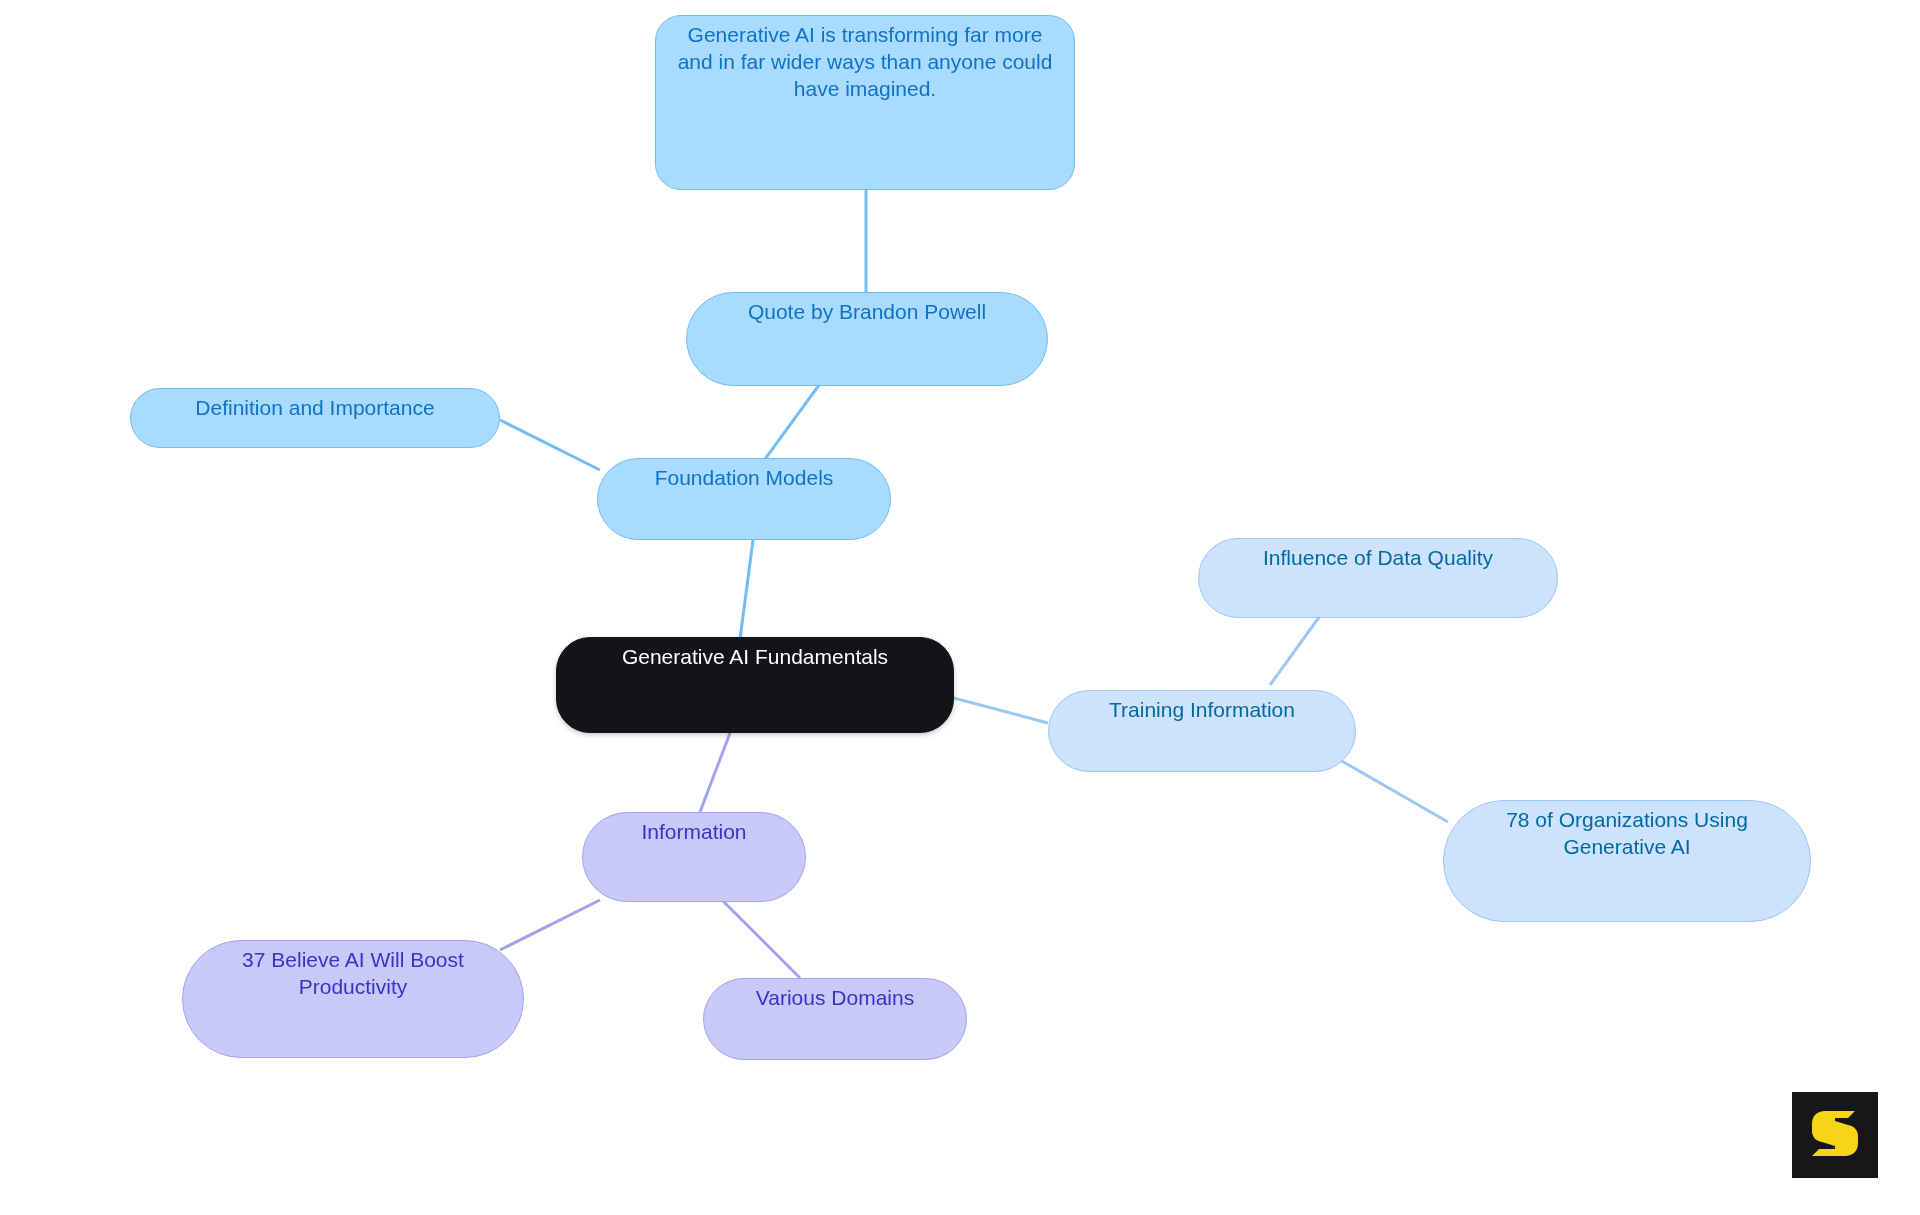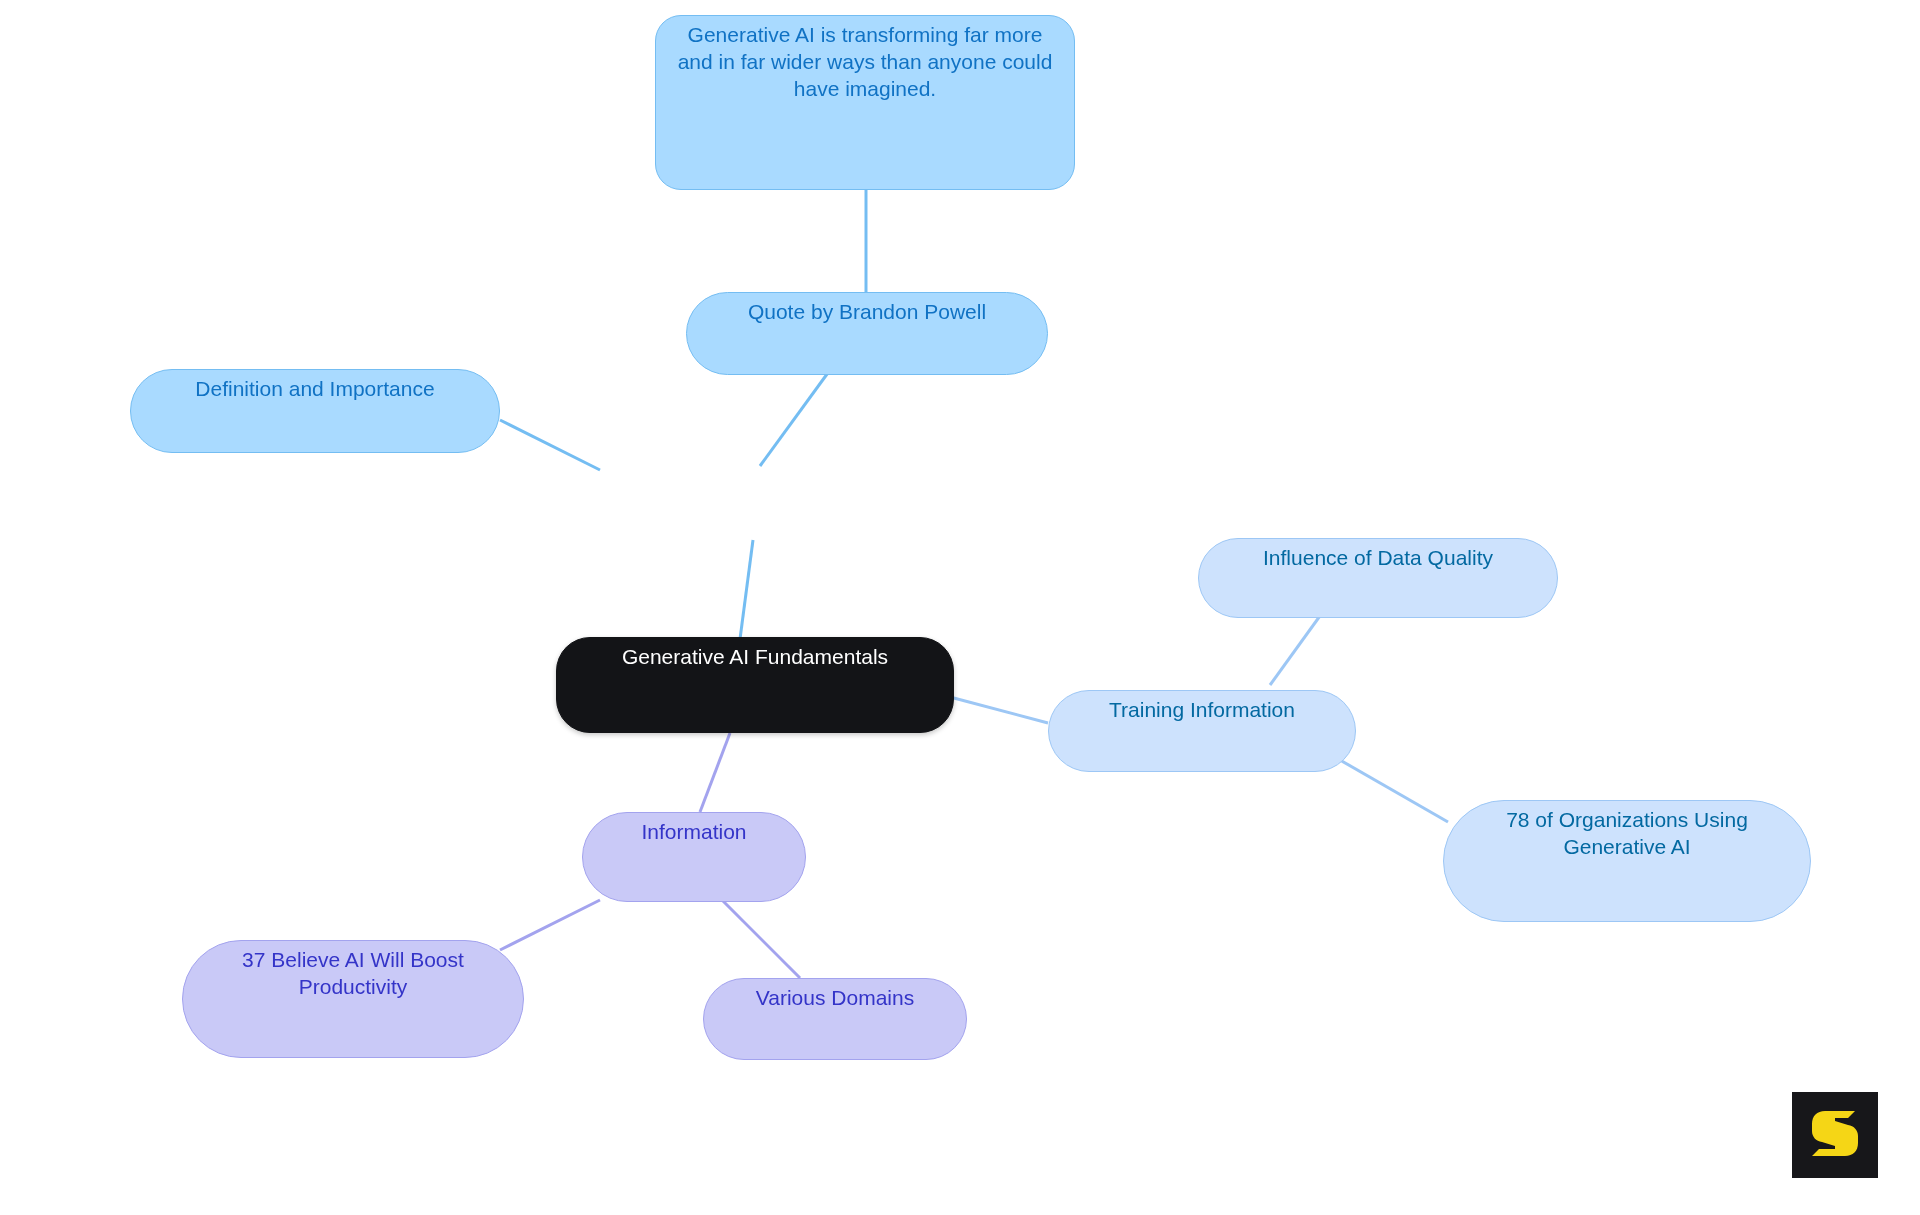--- a/index.html
+++ b/index.html
@@ -107,28 +107,31 @@
 
     <line x1="730" y1="733" x2="700" y2="812" stroke="#a3a3ee" stroke-width="3"></line>
     <line x1="600" y1="900" x2="500" y2="950" stroke="#a3a3ee" stroke-width="3"></line>
     <line x1="722" y1="900" x2="800" y2="978" stroke="#a3a3ee" stroke-width="3"></line>
   </svg>
 
   <div class="node node-blue node-quote" style="left:655px; top:15px; width:420px; height:175px;">
     <span>Generative AI is transforming far more and in far wider ways than anyone could have imagined.</span>
   </div>
 
-  <div class="node node-blue" style="left:686px; top:292px; width:362px; height:83px;">
+  <div class="node node-blue" style="left:686px; top:292px; width:362px; height:94px;">
     <span>Quote by Brandon Powell</span>
   </div>
 
-  <div class="node node-blue" style="left:130px; top:369px; width:370px; height:84px;">
+  <div class="node node-blue" style="left:130px; top:388px; width:370px; height:60px;">
     <span>Definition and Importance</span>
   </div>
 
+  <div class="node node-blue" style="left:597px; top:458px; width:294px; height:82px;">
+    <span>Foundation Models</span>
+  </div>
 
   <div class="node node-blue-soft" style="left:1198px; top:538px; width:360px; height:80px;">
     <span>Influence of Data Quality</span>
   </div>
 
   <div class="node node-root" style="left:556px; top:637px; width:398px; height:96px;">
     <span>Generative AI Fundamentals</span>
   </div>
 
   <div class="node node-blue-soft" style="left:1048px; top:690px; width:308px; height:82px;">

